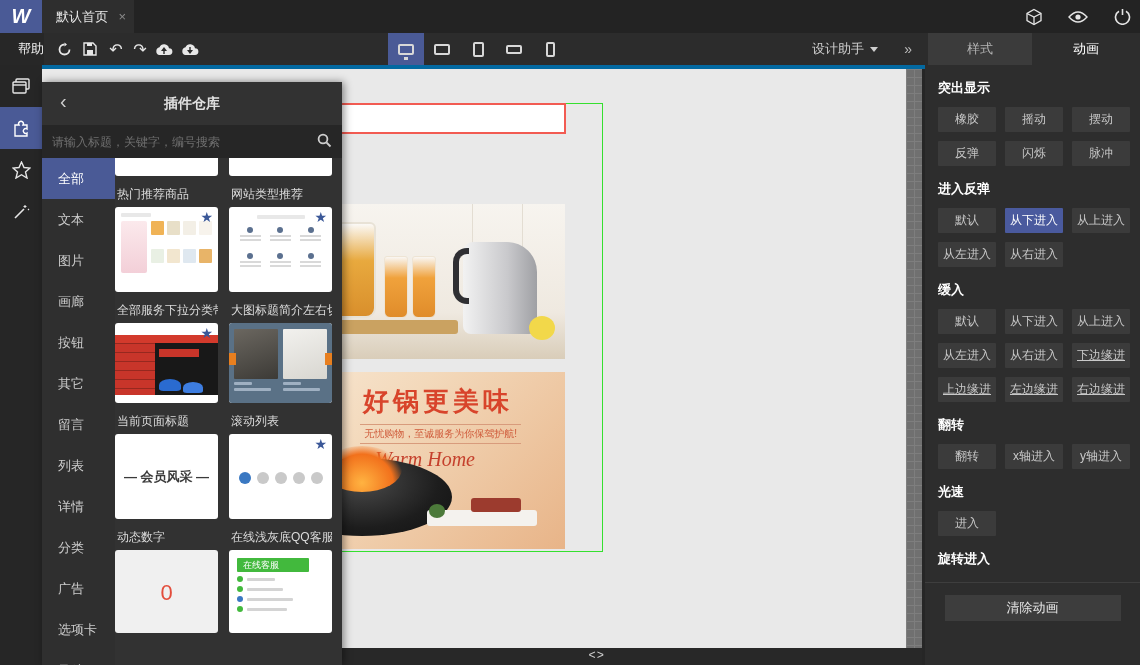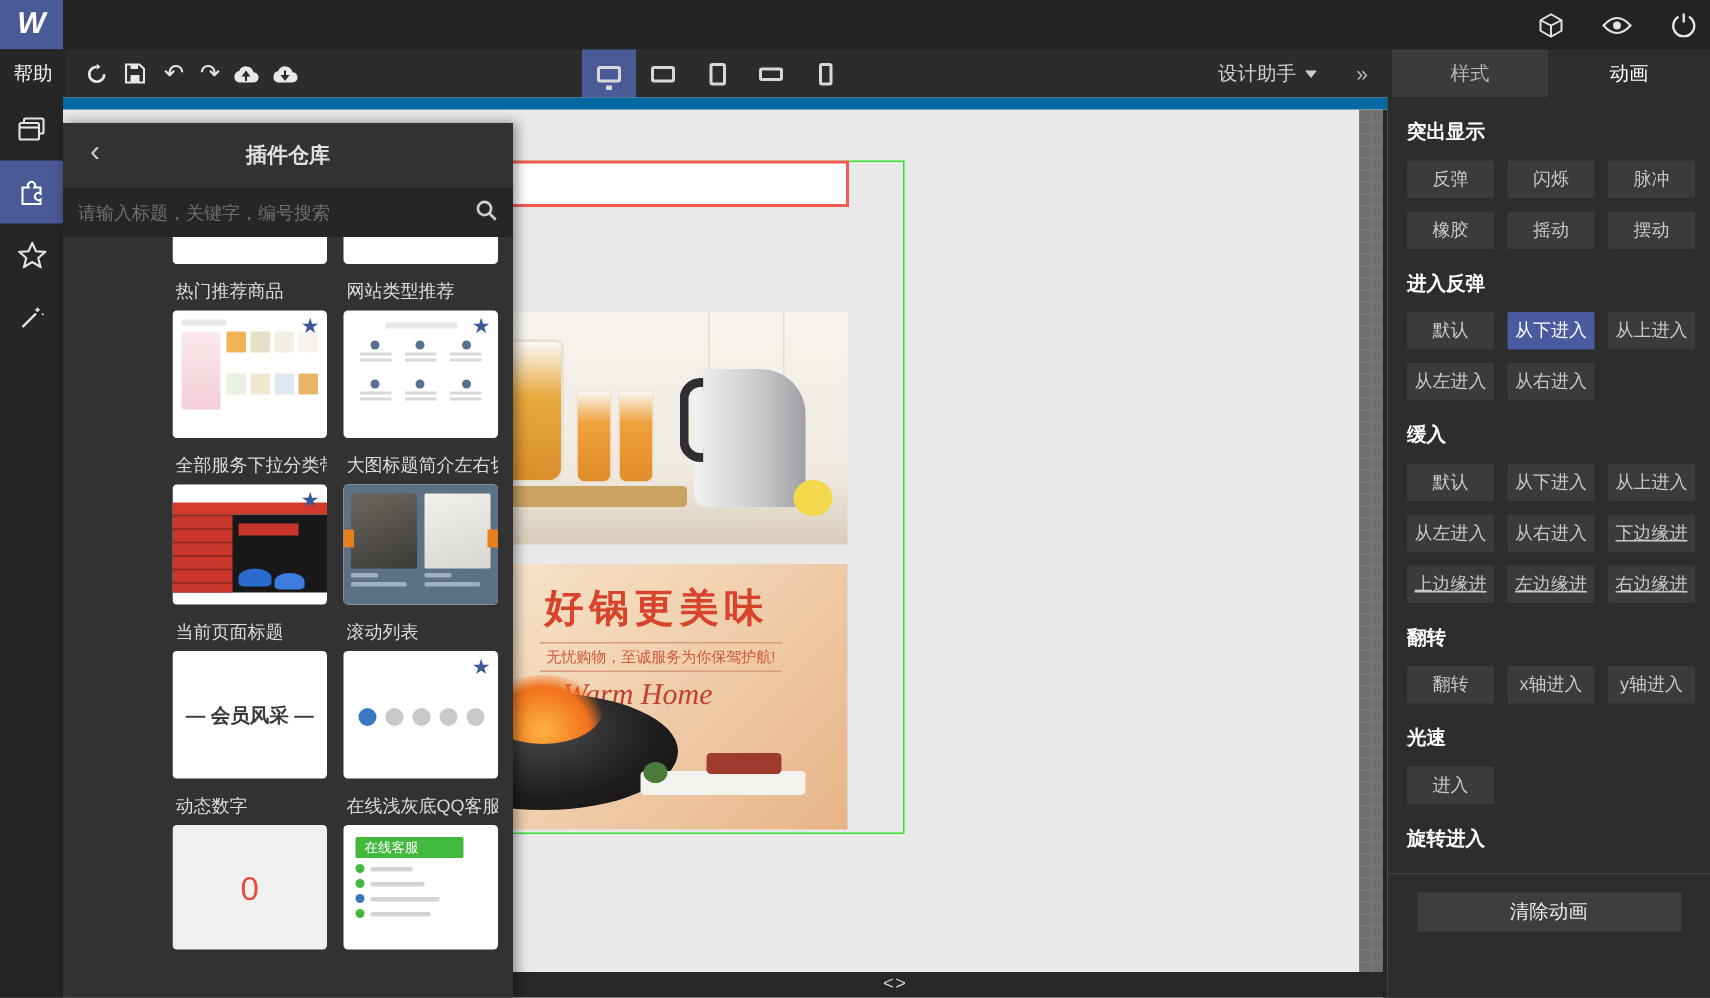--- a/index.html
+++ b/index.html
@@ -13,21 +13,21 @@
   #page-tab { position:absolute; left:42px; top:0; height:33px; min-width:86px; background:#2e2e2e;
     color:#e8e8e8; font-size:13px; line-height:33px; padding:0 26px 0 14px; }
   #page-tab .close { position:absolute; right:8px; top:0; color:#8a8a8a; font-size:13px; cursor:pointer; }
   .topbar-icons { position:absolute; right:8px; top:0; height:33px; display:flex; align-items:center; gap:24px; }
   .tb-ic { width:20px; height:20px; display:flex; align-items:center; justify-content:center; color:#e5e5e5; }
   .tb-ic svg { display:block; }
 
   
   #toolbar { position:absolute; left:0; top:33px; width:1140px; height:32px; background:#2c2c2c; }
   #help-btn { position:absolute; left:0; top:0; width:44px; height:32px; background:#272727;
-    color:#f0f0f0; font-size:13px; text-align:center; line-height:32px; }
+    color:#f0f0f0; font-size:13px; text-align:right; line-height:32px; }
   .tool-ic { position:absolute; top:0; width:24px; height:32px; display:flex; align-items:center;
     justify-content:center; color:#e8e8e8; font-size:16px; }
   .devices { position:absolute; left:388px; top:0; height:32px; display:flex; }
   .dev { width:36px; height:32px; display:flex; align-items:center; justify-content:center; }
   .dev.active { background:#4a5a96; }
   .dev .scr { border:2px solid #d8d8d8; border-radius:2px; }
   .d-monitor .scr { width:16px; height:11px; position:relative; }
   .d-monitor .scr:after { content:""; position:absolute; left:4px; top:11px; width:4px; height:3px; background:#d8d8d8; }
   .d-tab-l .scr { width:16px; height:11px; }
   .d-tab-p .scr { width:11px; height:15px; }
@@ -44,21 +44,21 @@
     color:#ffffff; font-size:13px; text-align:center; line-height:32px; }
 
   
   #sidebar { position:absolute; left:0; top:65px; width:42px; height:600px; background:#262626; }
   .sb-item { width:42px; height:42px; display:flex; align-items:center; justify-content:center; color:#e6e6e6; }
   .sb-item.active { background:#4a5a96; }
   .sb-item svg { display:block; }
 
   
   #canvas { position:absolute; left:42px; top:65px; width:883px; height:600px; background:#e9e9e9;
-    border-top:8px solid #0369a1; overflow:hidden; }
+    border-top:4px solid #0369a1; overflow:hidden; }
   #v-scroll { position:absolute; right:3px; top:0; width:16px; height:583px; background:#707070;
     background-image:linear-gradient(#7e7e7e 1px, transparent 1px),
                      linear-gradient(90deg,#7e7e7e 1px, transparent 1px);
     background-size:8px 8px; }
   #canvas-edge { position:absolute; right:0; top:0; width:3px; height:600px; background:#262626; }
   #green-rect { position:absolute; left:-6px; top:34px; width:567px; height:449px;
     border:1px solid #35e02f; pointer-events:none; }
   #hero-box { position:absolute; left:-6px; top:34px; width:530px; height:31px; background:#ffffff;
     border:2px solid #f25b52; }
   #hero-title { position:absolute; left:9px; top:2px; color:#ef8200; font-size:20px; line-height:27px; white-space:nowrap; }
@@ -177,20 +177,24 @@
   #ap-divider { border-top:1px solid #3e3e3e; margin:14px 0 0 0; }
   #clear-btn { display:block; width:176px; height:26px; margin:12px auto 4px; background:#3d3d3d; border:none;
     color:#e8e8e8; font-size:13px; line-height:26px; text-align:center;
     font-family:"Liberation Sans","DejaVu Sans",sans-serif; }
 </style>
 </head>
 <body>
 
 <div id="topbar">
   <div id="logo">W</div>
+  <div id="page-tab">
+    <span>默认首页</span>
+    <span class="close">×</span>
+  </div>
   <div class="topbar-icons">
     <span class="tb-ic">
       <svg width="18" height="18" viewBox="0 0 18 18" fill="none" stroke="#e5e5e5" stroke-width="1.3">
         <polygon points="9,1.5 16,5.5 16,12.5 9,16.5 2,12.5 2,5.5"></polygon>
           <polyline points="2,5.5 9,9 16,5.5"></polyline>
           <line x1="9" y1="9" x2="9" y2="16.5"></line>
       </svg>
     </span>
     <span class="tb-ic">
       <svg width="20" height="14" viewBox="0 0 20 14" fill="none" stroke="#e5e5e5" stroke-width="1.4">
@@ -358,20 +362,36 @@
   <div id="pp-search">
     <input type="text" placeholder="请输入标题，关键字，编号搜索" style="">
     <span class="mag">
       <svg width="15" height="15" viewBox="0 0 15 15" fill="none" stroke="#cfcfcf" stroke-width="1.8">
         <circle cx="6" cy="6" r="4.4"></circle>
           <line x1="9.5" y1="9.5" x2="13.5" y2="13.5"></line>
       </svg>
     </span>
   </div>
 
+  <div id="pp-cats">
+    <div class="cat active">全部</div>
+    <div class="cat">文本</div>
+    <div class="cat">图片</div>
+    <div class="cat">画廊</div>
+    <div class="cat">按钮</div>
+    <div class="cat">其它</div>
+    <div class="cat">留言</div>
+    <div class="cat">列表</div>
+    <div class="cat">详情</div>
+    <div class="cat">分类</div>
+    <div class="cat">广告</div>
+    <div class="cat">选项卡</div>
+    <div class="cat">导航</div>
+
+  </div>
 
   <div id="pp-cards">
 
     <div class="cards-grid">
         <div class="col">
           <div class="stub"></div>
         </div>
       <div class="col">
           <div class="stub"></div>
         </div>
@@ -526,28 +546,28 @@
         </div>
       </div>
     </div>
 
   </div>
 </div>
 
 <div id="anim-panel">
   <div class="ap-heading">突出显示</div>
   <div class="ap-row">
+    <button class="ap-btn">橡胶</button>
+    <button class="ap-btn">摇动</button>
+    <button class="ap-btn">摆动</button>
+  </div>
+  <div class="ap-row">
     <button class="ap-btn">反弹</button>
     <button class="ap-btn">闪烁</button>
     <button class="ap-btn">脉冲</button>
-  </div>
-  <div class="ap-row">
-    <button class="ap-btn">橡胶</button>
-    <button class="ap-btn">摇动</button>
-    <button class="ap-btn">摆动</button>
   </div>
 
   <div class="ap-heading">进入反弹</div>
   <div class="ap-row">
     <button class="ap-btn">默认</button>
     <button class="ap-btn sel">从下进入</button>
     <button class="ap-btn">从上进入</button>
   </div>
   <div class="ap-row">
     <button class="ap-btn">从左进入</button>

